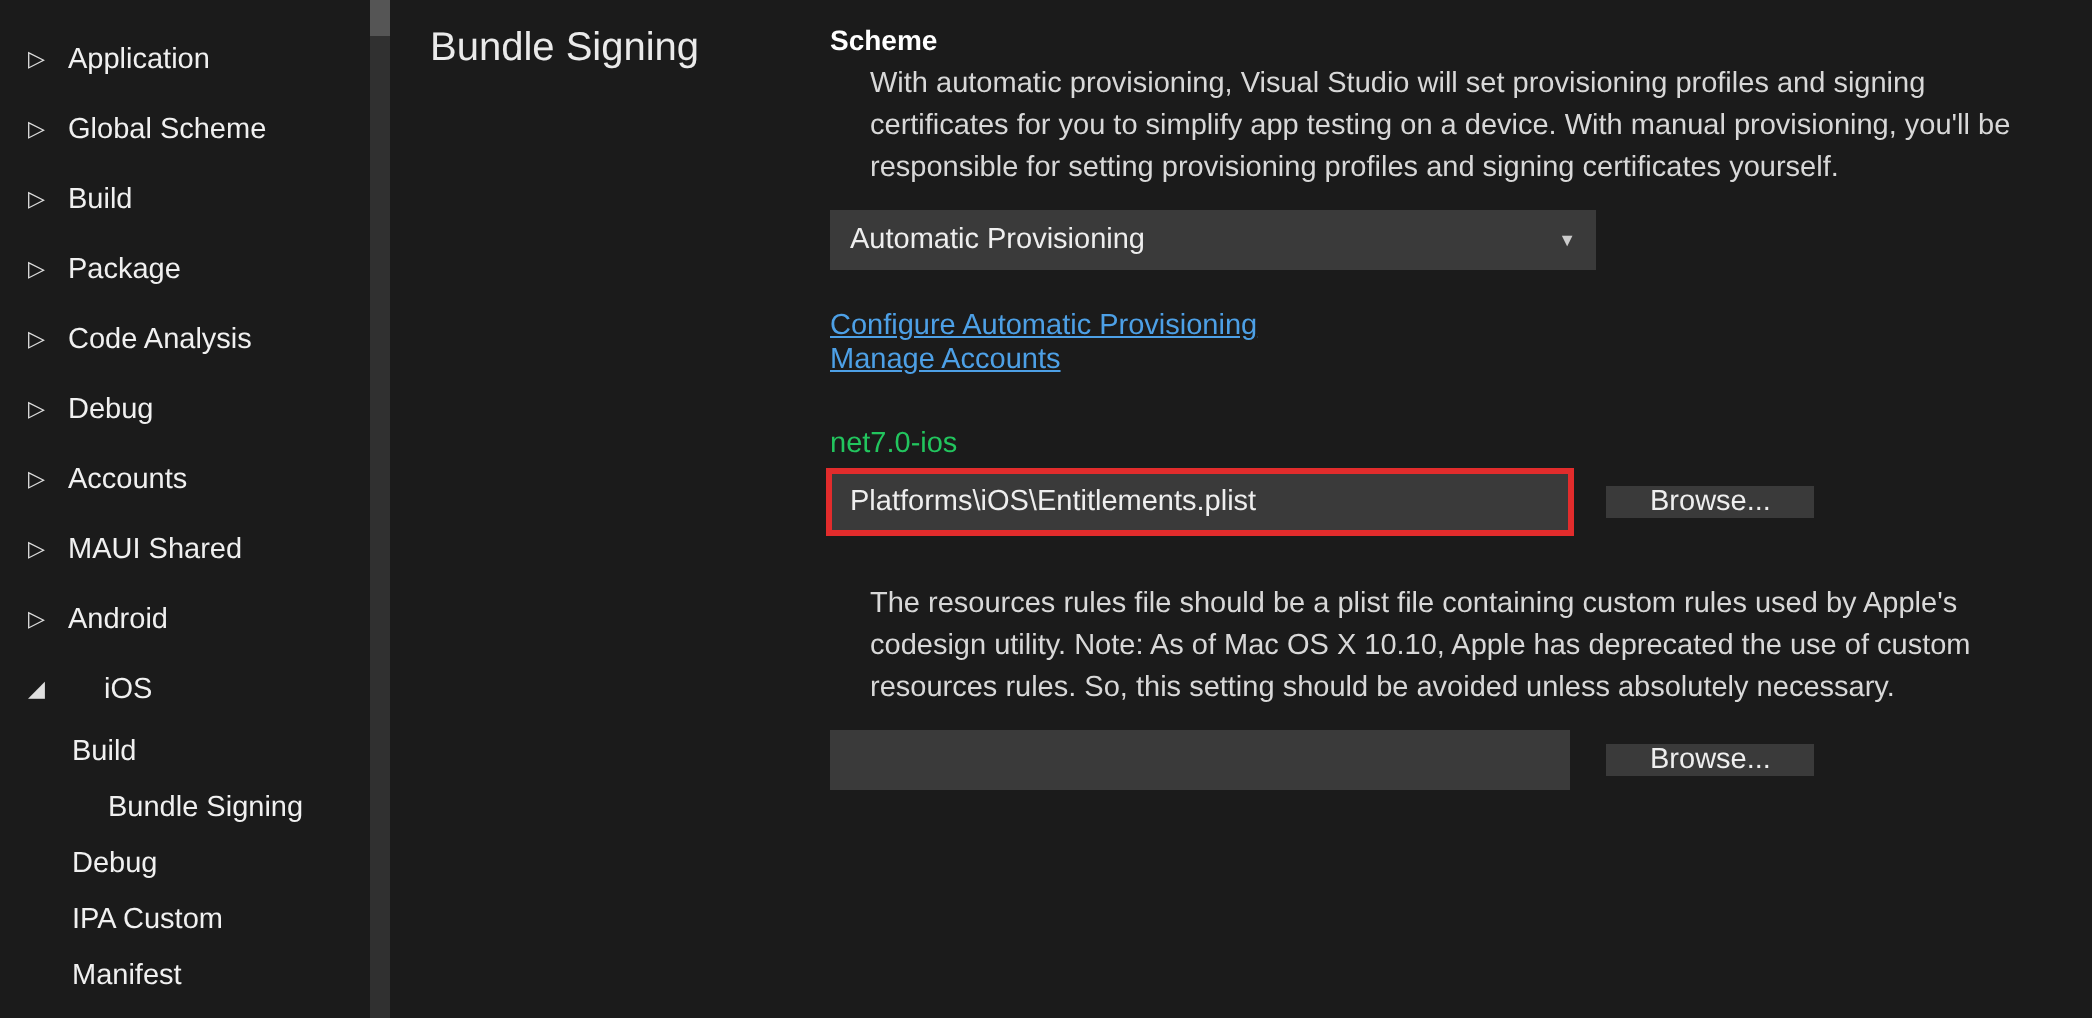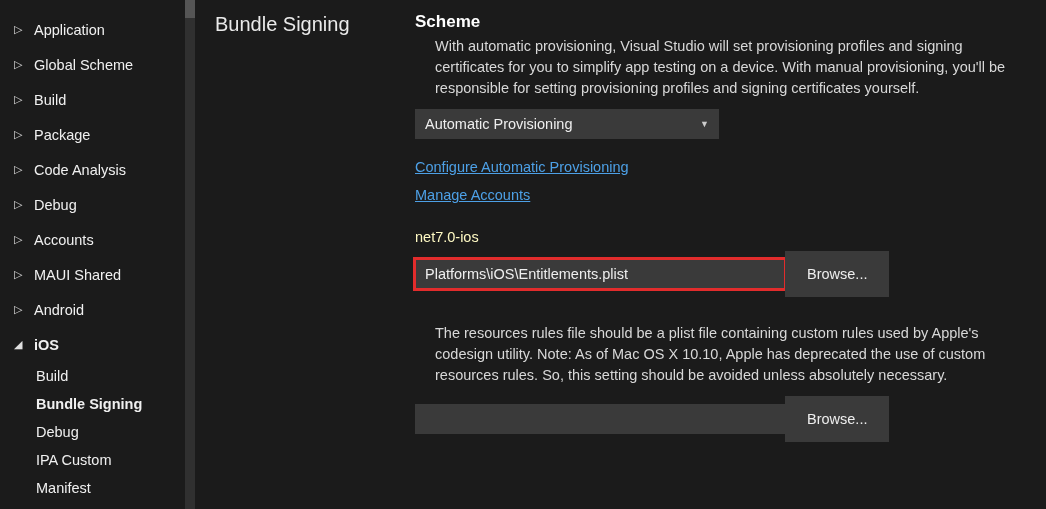--- a/index.html
+++ b/index.html
@@ -40,99 +40,100 @@
     cursor: pointer;
     color: #f0f0f0;
   }
   .tree-item.sub { padding-left: 36px; height: 28px; }
   .tree-item .caret {
     width: 14px; display: inline-block;
     color: #e0e0e0;
     font-size: 11px;
     margin-right: 6px;
   }
-  .tree-item.bold span.label { font-weight: 700; }
+  .tree-item.bold span.label { font-weight: 400; margin-left: 18px; }
   .section-col {
     width: 188px;
     padding: 12px 8px 0 20px;
     flex-shrink: 0;
   }
   .section-title {
     font-size: 20px;
     font-weight: 400;
     color: #eaeaea;
     line-height: 1.2;
   }
   .main {
     flex: 1;
     padding: 12px 20px 0 32px;
     overflow: hidden;
   }
   .heading {
     font-weight: 600;
-    font-size: 17px;
+    font-size: 14px;
     color: #fff;
     margin-bottom: 4px;
   }
   .desc {
     color: #d8d8d8;
     line-height: 1.45;
     margin-bottom: 10px;
     margin-left: 20px;
   }
   .select {
     background: #3a3a3a;
     height: 30px;
-    width: 304px;
+    width: 383px;
     display: flex;
     align-items: center;
     justify-content: space-between;
     padding: 0 10px;
     color: #eee;
     margin-bottom: 20px;
     cursor: pointer;
   }
   .caret-down {
     font-size: 9px;
     color: #ccc;
   }
   .link {
     color: #4da0e6;
     text-decoration: underline;
-    margin-bottom: 12px;
+    margin-bottom: 1px;
     display: block;
     cursor: pointer;
   }
   .link + .link { margin-bottom: 23px; }
   .group { margin-bottom: 26px; }
   .subinfo {
-    color: #fef9c3;
+    color: #22c55e;
     margin-bottom: 6px;
   }
   .row {
     display: flex;
     align-items: center;
+    gap: 18px;
   }
   .input {
     background: #3a3a3a;
     height: 30px;
     width: 370px;
     padding: 0 10px;
     color: #eee;
     display: flex;
     align-items: center;
     border: none;
   }
   .input.highlight {
     outline: 3px solid #e22c2c;
     outline-offset: -1px;
   }
   .btn {
     background: #3a3a3a;
-    height: 46px;
+    height: 16px;
     padding: 0 22px;
     color: #eee;
     display: flex;
     align-items: center;
     justify-content: center;
     cursor: pointer;
     min-width: 90px;
   }
 </style>
 </head>

